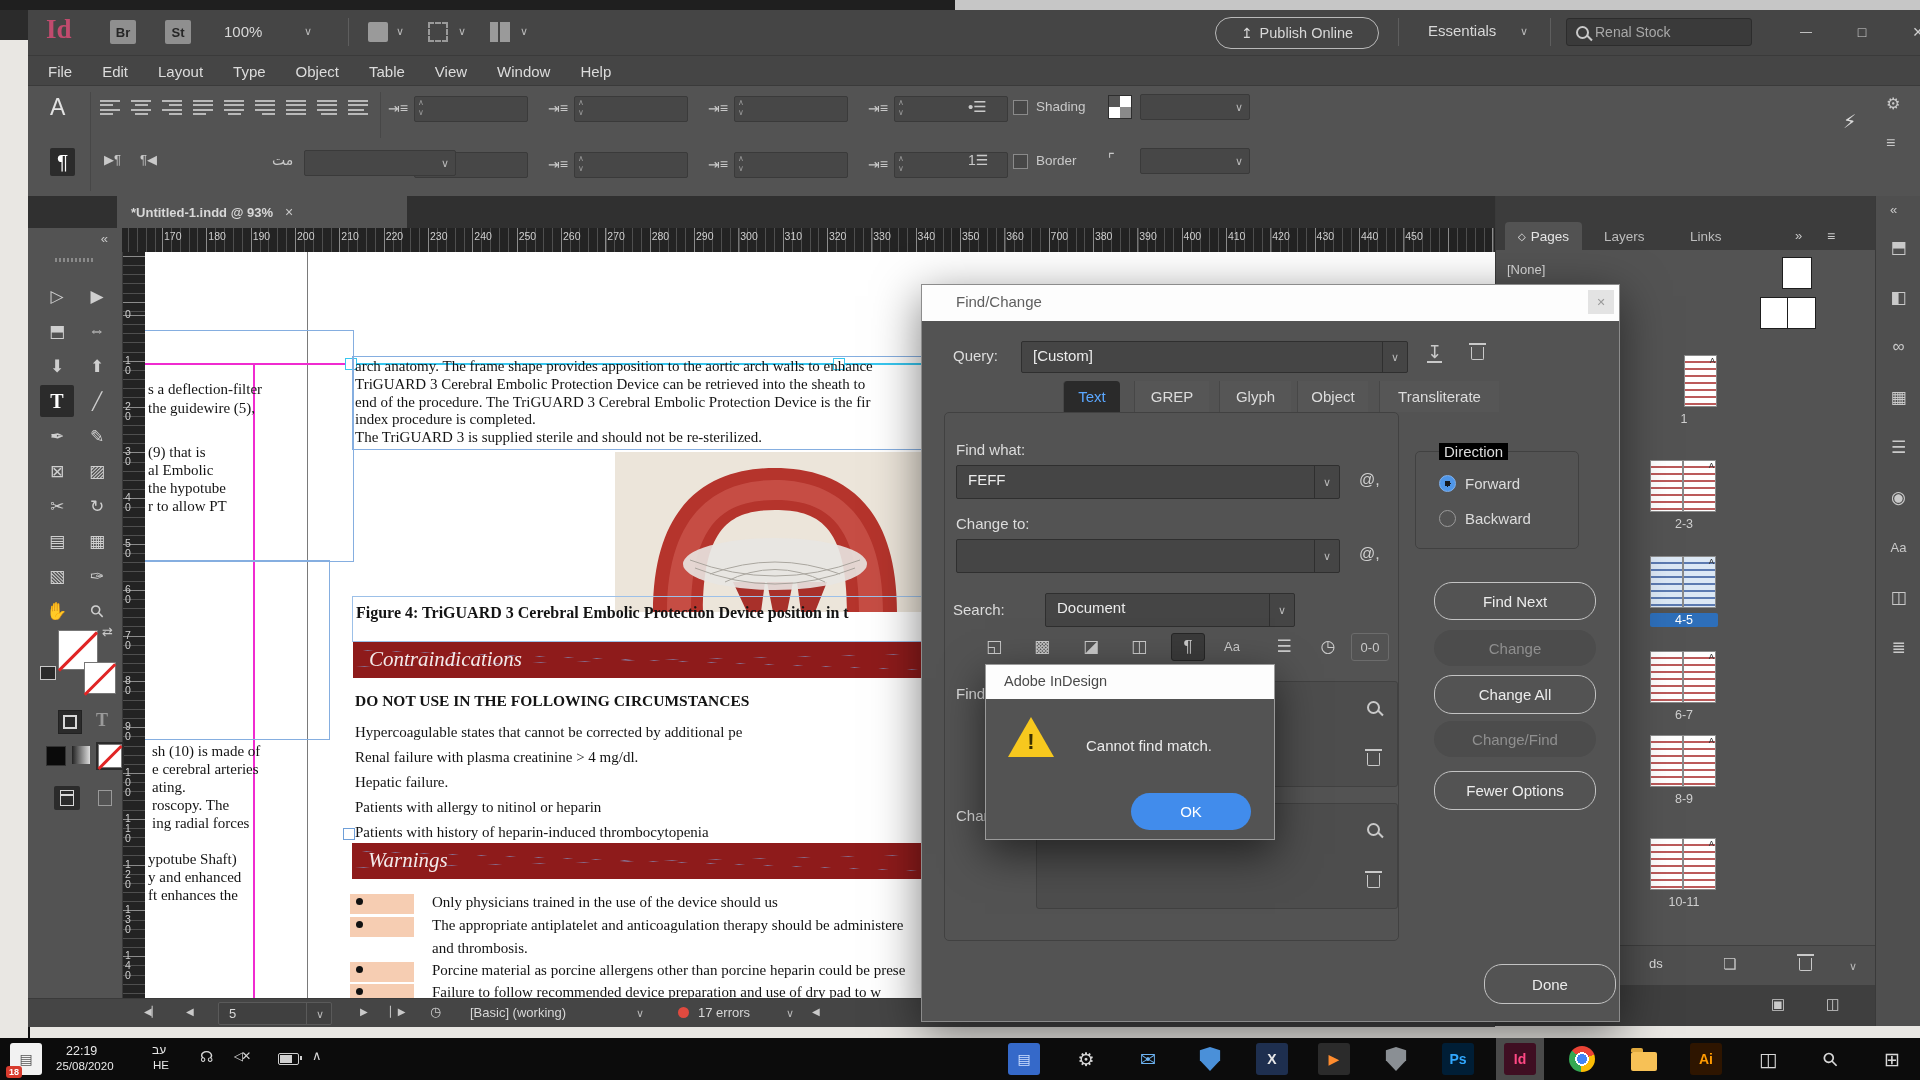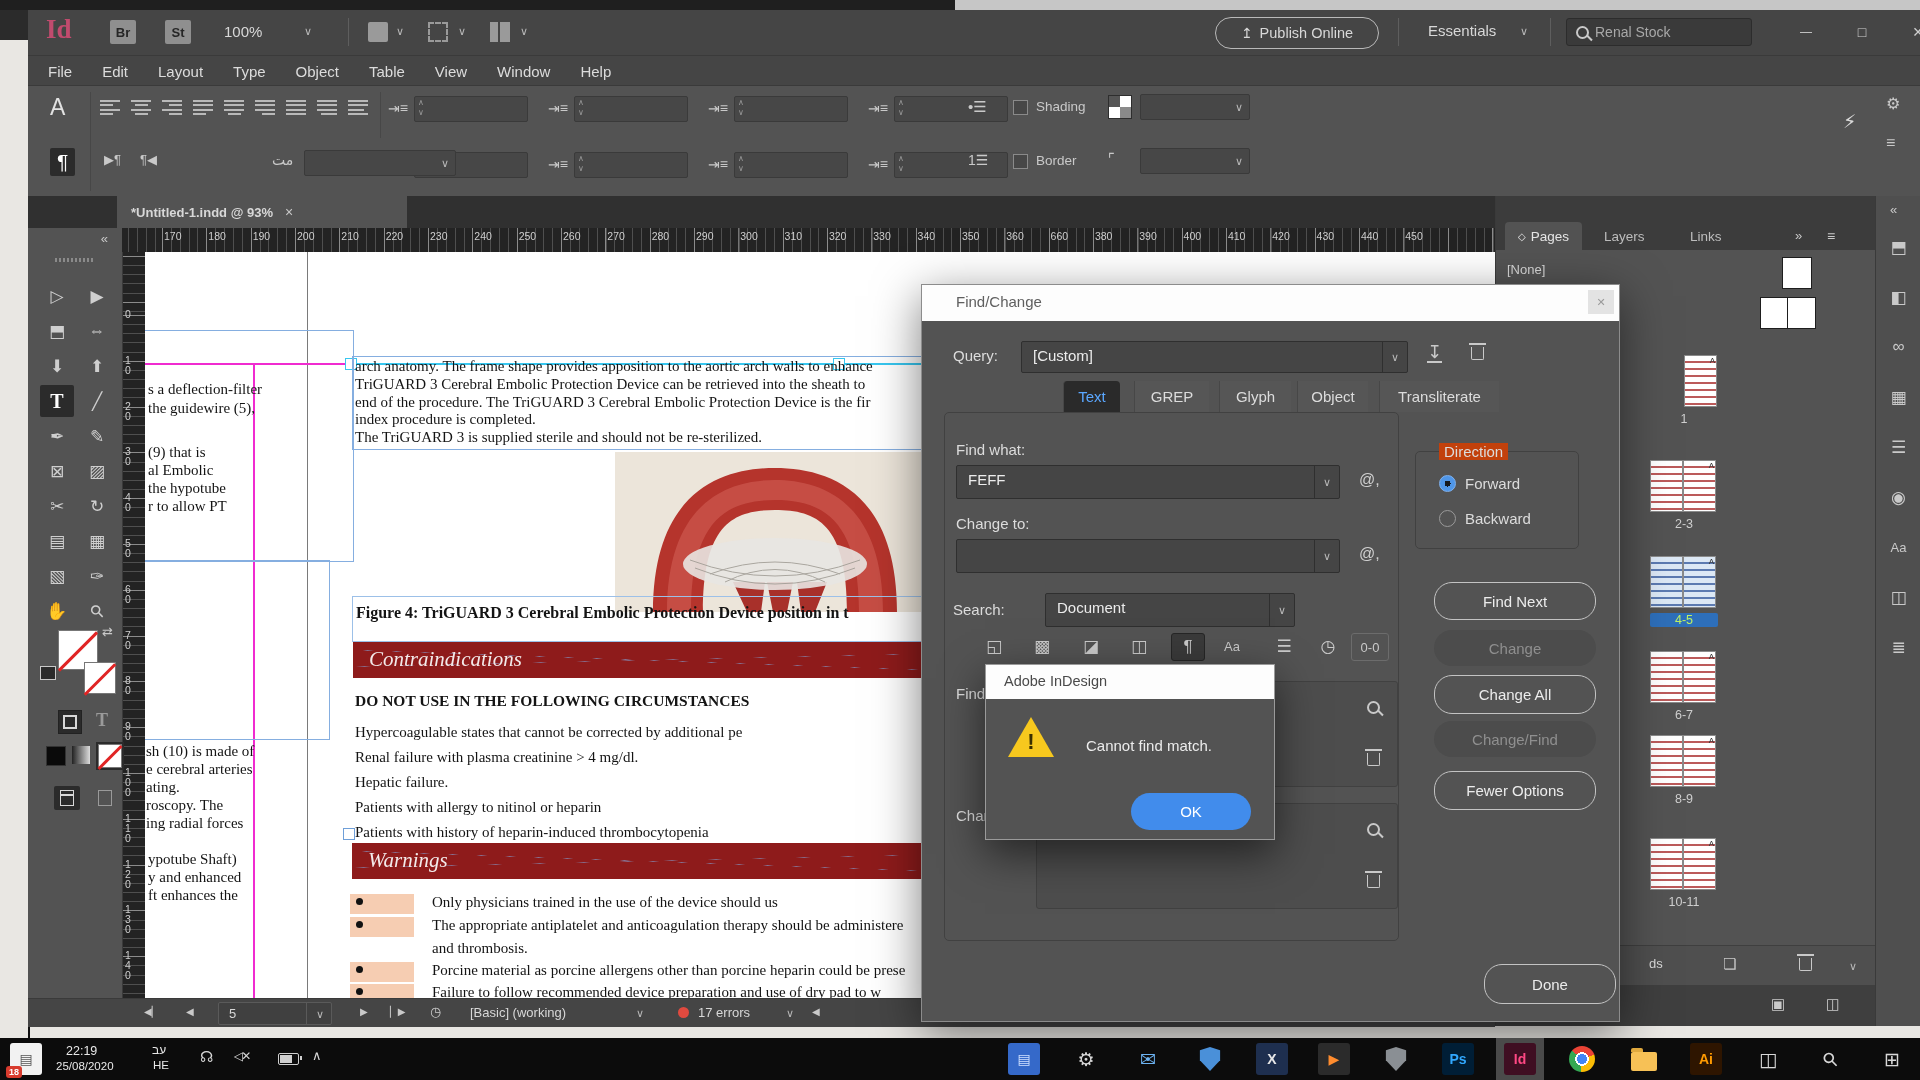--- a/index.html
+++ b/index.html
@@ -53,21 +53,21 @@
   .trash::before{content:"";position:absolute;top:-4px;left:-3px;right:-3px;height:2px;background:#c9c9c9;}
   .groupbox{position:absolute;border:1px solid #414141;border-radius:5px;}
   
   .ptab{position:absolute;top:0;height:28px;display:flex;align-items:center;padding:0 13px;font-size:13.5px;color:#bdbdbd;}
   .ptab.sel{background:#535353;color:#e6e6e6;border-radius:4px 4px 0 0;}
   .thumb{position:absolute;width:33px;height:52px;background:#fff;border:1px solid #8a8a8a;box-sizing:border-box;
      background-image:repeating-linear-gradient(180deg,transparent 0 5px,rgba(165,35,35,.75) 5px 7px);}
   .thumb.blue{background-image:repeating-linear-gradient(180deg,transparent 0 5px,rgba(60,95,160,.8) 5px 7px);background-color:#dce8f5;}
   .thumb .am{position:absolute;right:1px;top:0;font-size:8px;color:#333;}
   .plabel{position:absolute;width:68px;text-align:center;color:#cfcfcf;font-size:12.5px;}
-  .plabel.sel{background:#2e6fba;color:#bef264;border-radius:2px;}
+  .plabel.sel{background:#2e6fba;color:#ffffff;border-radius:2px;}
   
   .tb-tile{position:absolute;top:5px;width:32px;height:32px;border-radius:3px;display:flex;align-items:center;justify-content:center;font-weight:bold;font-size:14px;}
   .tb-glyph{position:absolute;top:5px;width:32px;height:32px;display:flex;align-items:center;justify-content:center;font-size:19px;color:#d8d8d8;}
   .shield{width:22px;height:24px;clip-path:polygon(50% 0,96% 14%,96% 55%,50% 100%,4% 55%,4% 14%);}
   .chrome{width:26px;height:26px;border-radius:50%;
      background:radial-gradient(circle at 50% 50%,#4285f4 0 28%,#fff 28% 37%,transparent 37%),conic-gradient(from -50deg,#ea4335 0 120deg,#fbbc05 120deg 235deg,#34a853 235deg 360deg);}
   .folder{width:26px;height:19px;background:#f7c156;border-radius:2px;position:relative;margin-top:4px;}
   .folder::before{content:"";position:absolute;top:-4px;left:0;width:12px;height:4px;background:#e0a93e;border-radius:2px 2px 0 0;}
   .battery{position:absolute;width:19px;height:10px;border:1px solid #cfcfcf;border-radius:2px;}
   .battery::after{content:"";position:absolute;right:-4px;top:2px;width:2px;height:4px;background:#cfcfcf;}
@@ -279,21 +279,21 @@
     <div class="hrnum" style="left: 485.3px;">270</div>
     <div class="hrnum" style="left: 529.63px;">280</div>
     <div class="hrnum" style="left: 573.96px;">290</div>
     <div class="hrnum" style="left: 618.29px;">300</div>
     <div class="hrnum" style="left: 662.62px;">310</div>
     <div class="hrnum" style="left: 706.95px;">320</div>
     <div class="hrnum" style="left: 751.28px;">330</div>
     <div class="hrnum" style="left: 795.61px;">340</div>
     <div class="hrnum" style="left: 839.94px;">350</div>
     <div class="hrnum" style="left: 884.27px;">360</div>
-    <div class="hrnum" style="left: 928.6px;">660</div>
+    <div class="hrnum" style="left: 928.6px;">700</div>
     <div class="hrnum" style="left: 972.93px;">380</div>
     <div class="hrnum" style="left: 1017.26px;">390</div>
     <div class="hrnum" style="left: 1061.59px;">400</div>
     <div class="hrnum" style="left: 1105.92px;">410</div>
     <div class="hrnum" style="left: 1150.25px;">420</div>
     <div class="hrnum" style="left: 1194.58px;">430</div>
     <div class="hrnum" style="left: 1238.91px;">440</div>
     <div class="hrnum" style="left: 1283.24px;">450</div>
   </div>
 <div id="vruler" class="abs vruler" style="left:122px;top:252px;width:23px;height:746px;">
@@ -389,21 +389,21 @@
   <div class="abs docline" style="left:3px;top:128px;line-height:19px;">
       <div>s a deflection-filter</div>
       <div>the guidewire (5),</div>
     </div>
   <div class="abs docline" style="left:3px;top:191px;line-height:18px;">
       <div>(9) that is</div>
       <div>al Embolic</div>
       <div>the hypotube</div>
       <div>r to allow PT</div>
     </div>
-  <div class="abs docline" style="left:1px;top:490px;line-height:18px;">
+  <div class="abs docline" style="left:7px;top:490px;line-height:18px;">
       <div>sh (10) is made of</div>
       <div>e cerebral arteries</div>
       <div>ating.</div>
       <div>roscopy. The</div>
       <div>ing radial forces</div>
     </div>
   <div class="abs docline" style="left:3px;top:598px;line-height:18px;">
       <div>ypotube Shaft)</div>
       <div>y and enhanced</div>
       <div>ft enhances the</div>
@@ -632,21 +632,21 @@
   <div style="position:absolute;left:114px;top:396px;width:360px;height:104px;background:#4d4d4d;border:1px solid #414141;border-radius:3px;"></div>
   <span class="mag" style="position:absolute;left:445px;top:416px;"></span>
   <span class="trash" style="position:absolute;left:445px;top:468px;"></span>
 
   <span class="dlg-label" style="left:34px;top:522px;">Change Format:</span>
   <div style="position:absolute;left:114px;top:518px;width:360px;height:104px;background:#4d4d4d;border:1px solid #414141;border-radius:3px;"></div>
   <span class="mag" style="position:absolute;left:445px;top:538px;"></span>
   <span class="trash" style="position:absolute;left:445px;top:590px;"></span>
 
   <div class="groupbox" style="left:493px;top:166px;width:162px;height:96px;"></div>
-  <span class="dlg-label" style="left:517px;top:158px;background:#c2410c;padding:0 5px;">Direction</span>
+  <span class="dlg-label" style="left:517px;top:158px;background:#000000;padding:0 5px;">Direction</span>
   <span class="radio sel" style="left:517px;top:190px;"></span>
   <span class="dlg-label" style="left:543px;top:190px;">Forward</span>
   <span class="radio" style="left:517px;top:225px;"></span>
   <span class="dlg-label" style="left:543px;top:225px;">Backward</span>
 
   <div class="pill" style="left:512px;top:297px;width:160px;height:36px;">Find Next</div>
   <div class="pill disabled" style="left:512px;top:345px;width:160px;height:34px;">Change</div>
   <div class="pill" style="left:512px;top:390px;width:160px;height:37px;">Change All</div>
   <div class="pill disabled" style="left:512px;top:436px;width:160px;height:34px;">Change/Find</div>
   <div class="pill" style="left:512px;top:486px;width:160px;height:37px;">Fewer Options</div>

